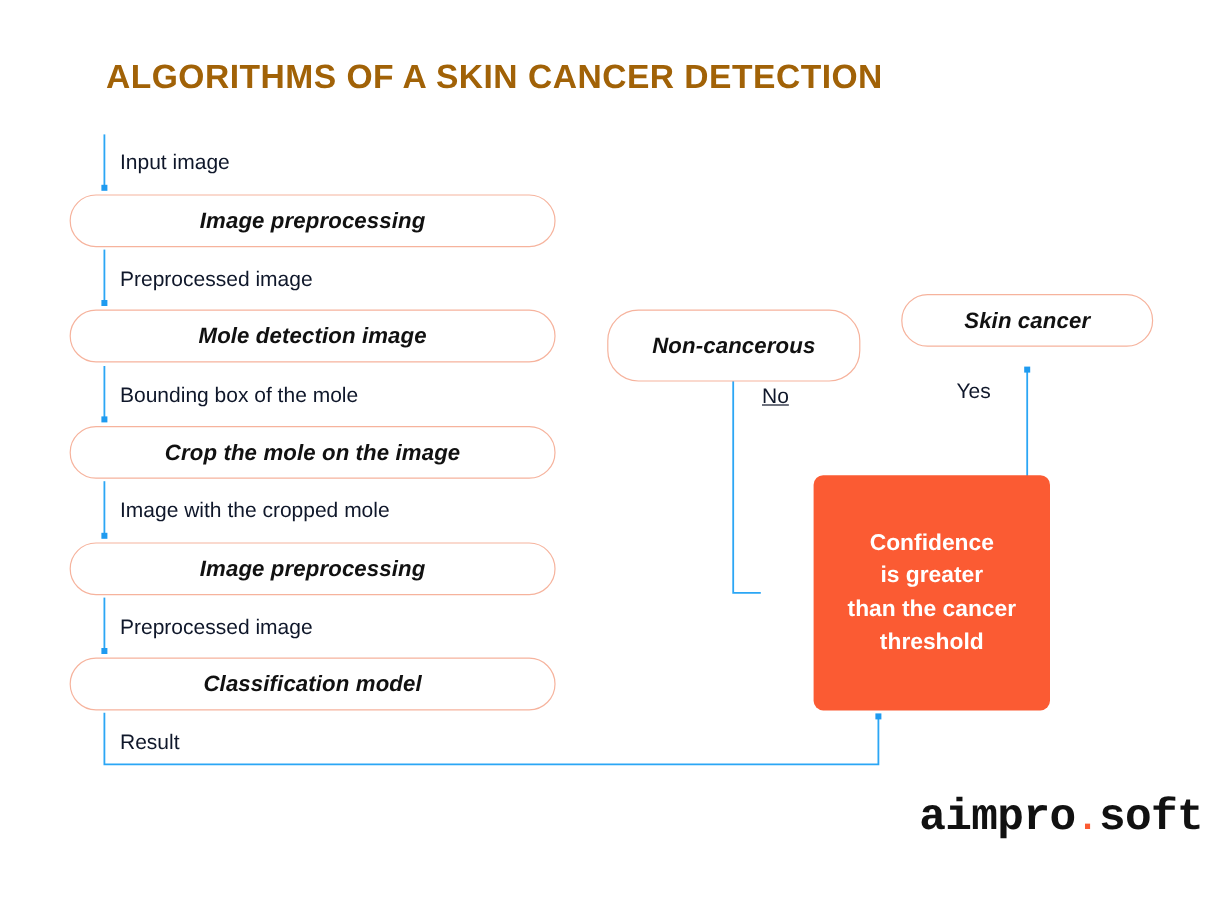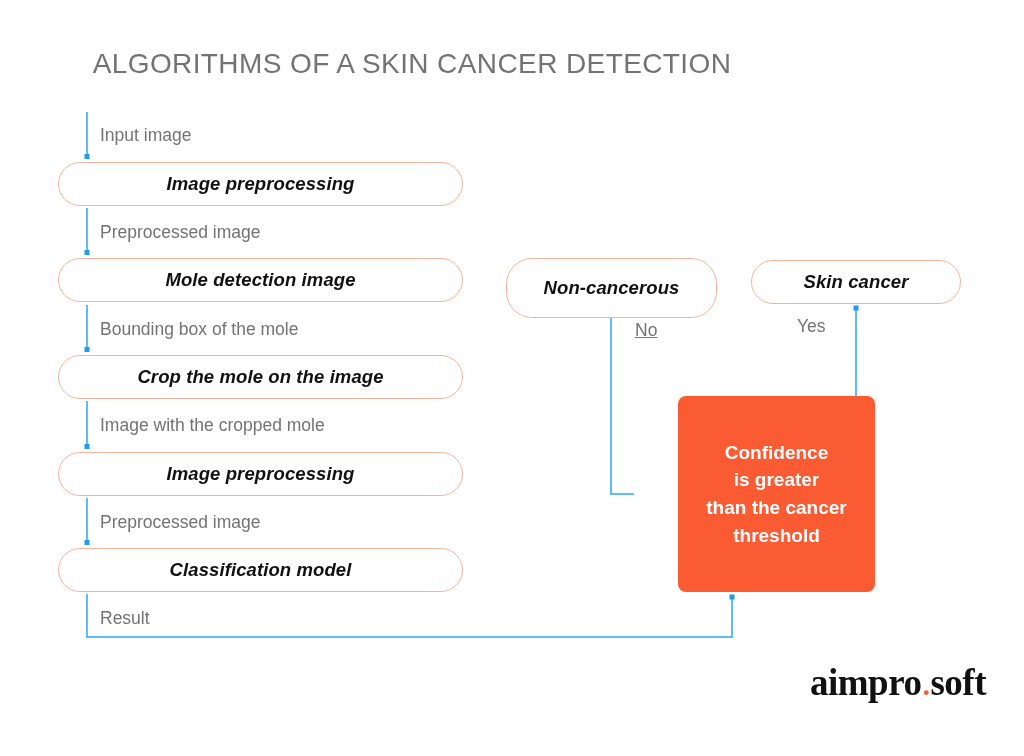--- a/index.html
+++ b/index.html
@@ -21,23 +21,23 @@
   }
 
   
   #page-title {
     position: absolute;
     left: 0;
     top: 48px;
     width: 824px;
     text-align: center;
     font-size: 28px;
-    font-weight: normal;
+    font-weight: bold;
     letter-spacing: 0.4px;
-    color: #737373;
+    color: #a16207;
     white-space: nowrap;
   }
 
   
   .pill {
     position: absolute;
     box-sizing: border-box;
     border: 1.6px solid #F6B39D;
     border-radius: 26px;
     background: #ffffff;
@@ -70,47 +70,46 @@
     font-size: 19px;
     line-height: 1.45;
     padding: 0 10px;
     box-sizing: border-box;
     margin-left: 44px;
   }
 
   
   .conn-label {
     position: absolute;
-    color: #737373;
+    color: #0f172a;
     font-size: 17.5px;
     white-space: nowrap;
   }
 
   
   #connectors {
     position: absolute;
     left: 0;
     top: 0;
     width: 1024px;
     height: 756px;
     pointer-events: none;
   }
 
   
   #logo {
     position: absolute;
     left: 766px;
     top: 661px;
-    font-family: Liberation Serif, serif;
+    font-family: Liberation Mono, monospace;
     font-size: 37px;
     font-weight: bold;
     letter-spacing: -0.5px;
     color: #111111;
     white-space: nowrap;
-    margin-left: 44px;
   }
   #logo .logo-dot {
     color: #FB5B33;
     font-size: 30px;
     padding: 0 1px;
   }
 </style>
 </head>
 <body>
 
@@ -167,21 +166,21 @@
   <div class="pill" style="left:58px; top:258px; width:405px; height:44px;">Mole detection image</div>
 
   <div class="pill" style="left:58px; top:355px; width:405px; height:44px;">Crop the mole on the image</div>
 
   <div class="pill" style="left:58px; top:452px; width:405px; height:44px;">Image preprocessing</div>
 
   <div class="pill" style="left:58px; top:548px; width:405px; height:44px;">Classification model</div>
 
   <div class="pill" style="left:506px; top:258px; width:211px; height:60px;">Non-cancerous</div>
 
-  <div class="pill" style="left:751px; top:260px; width:210px; height:44px;">Skin cancer</div>
+  <div class="pill" style="left:751px; top:245px; width:210px; height:44px;">Skin cancer</div>
 
   <div id="confidence-box">
     <div>
       <div>Confidence</div>
       <div>is greater</div>
       <div>than the cancer</div>
       <div>threshold</div>
     </div>
   </div>
 

